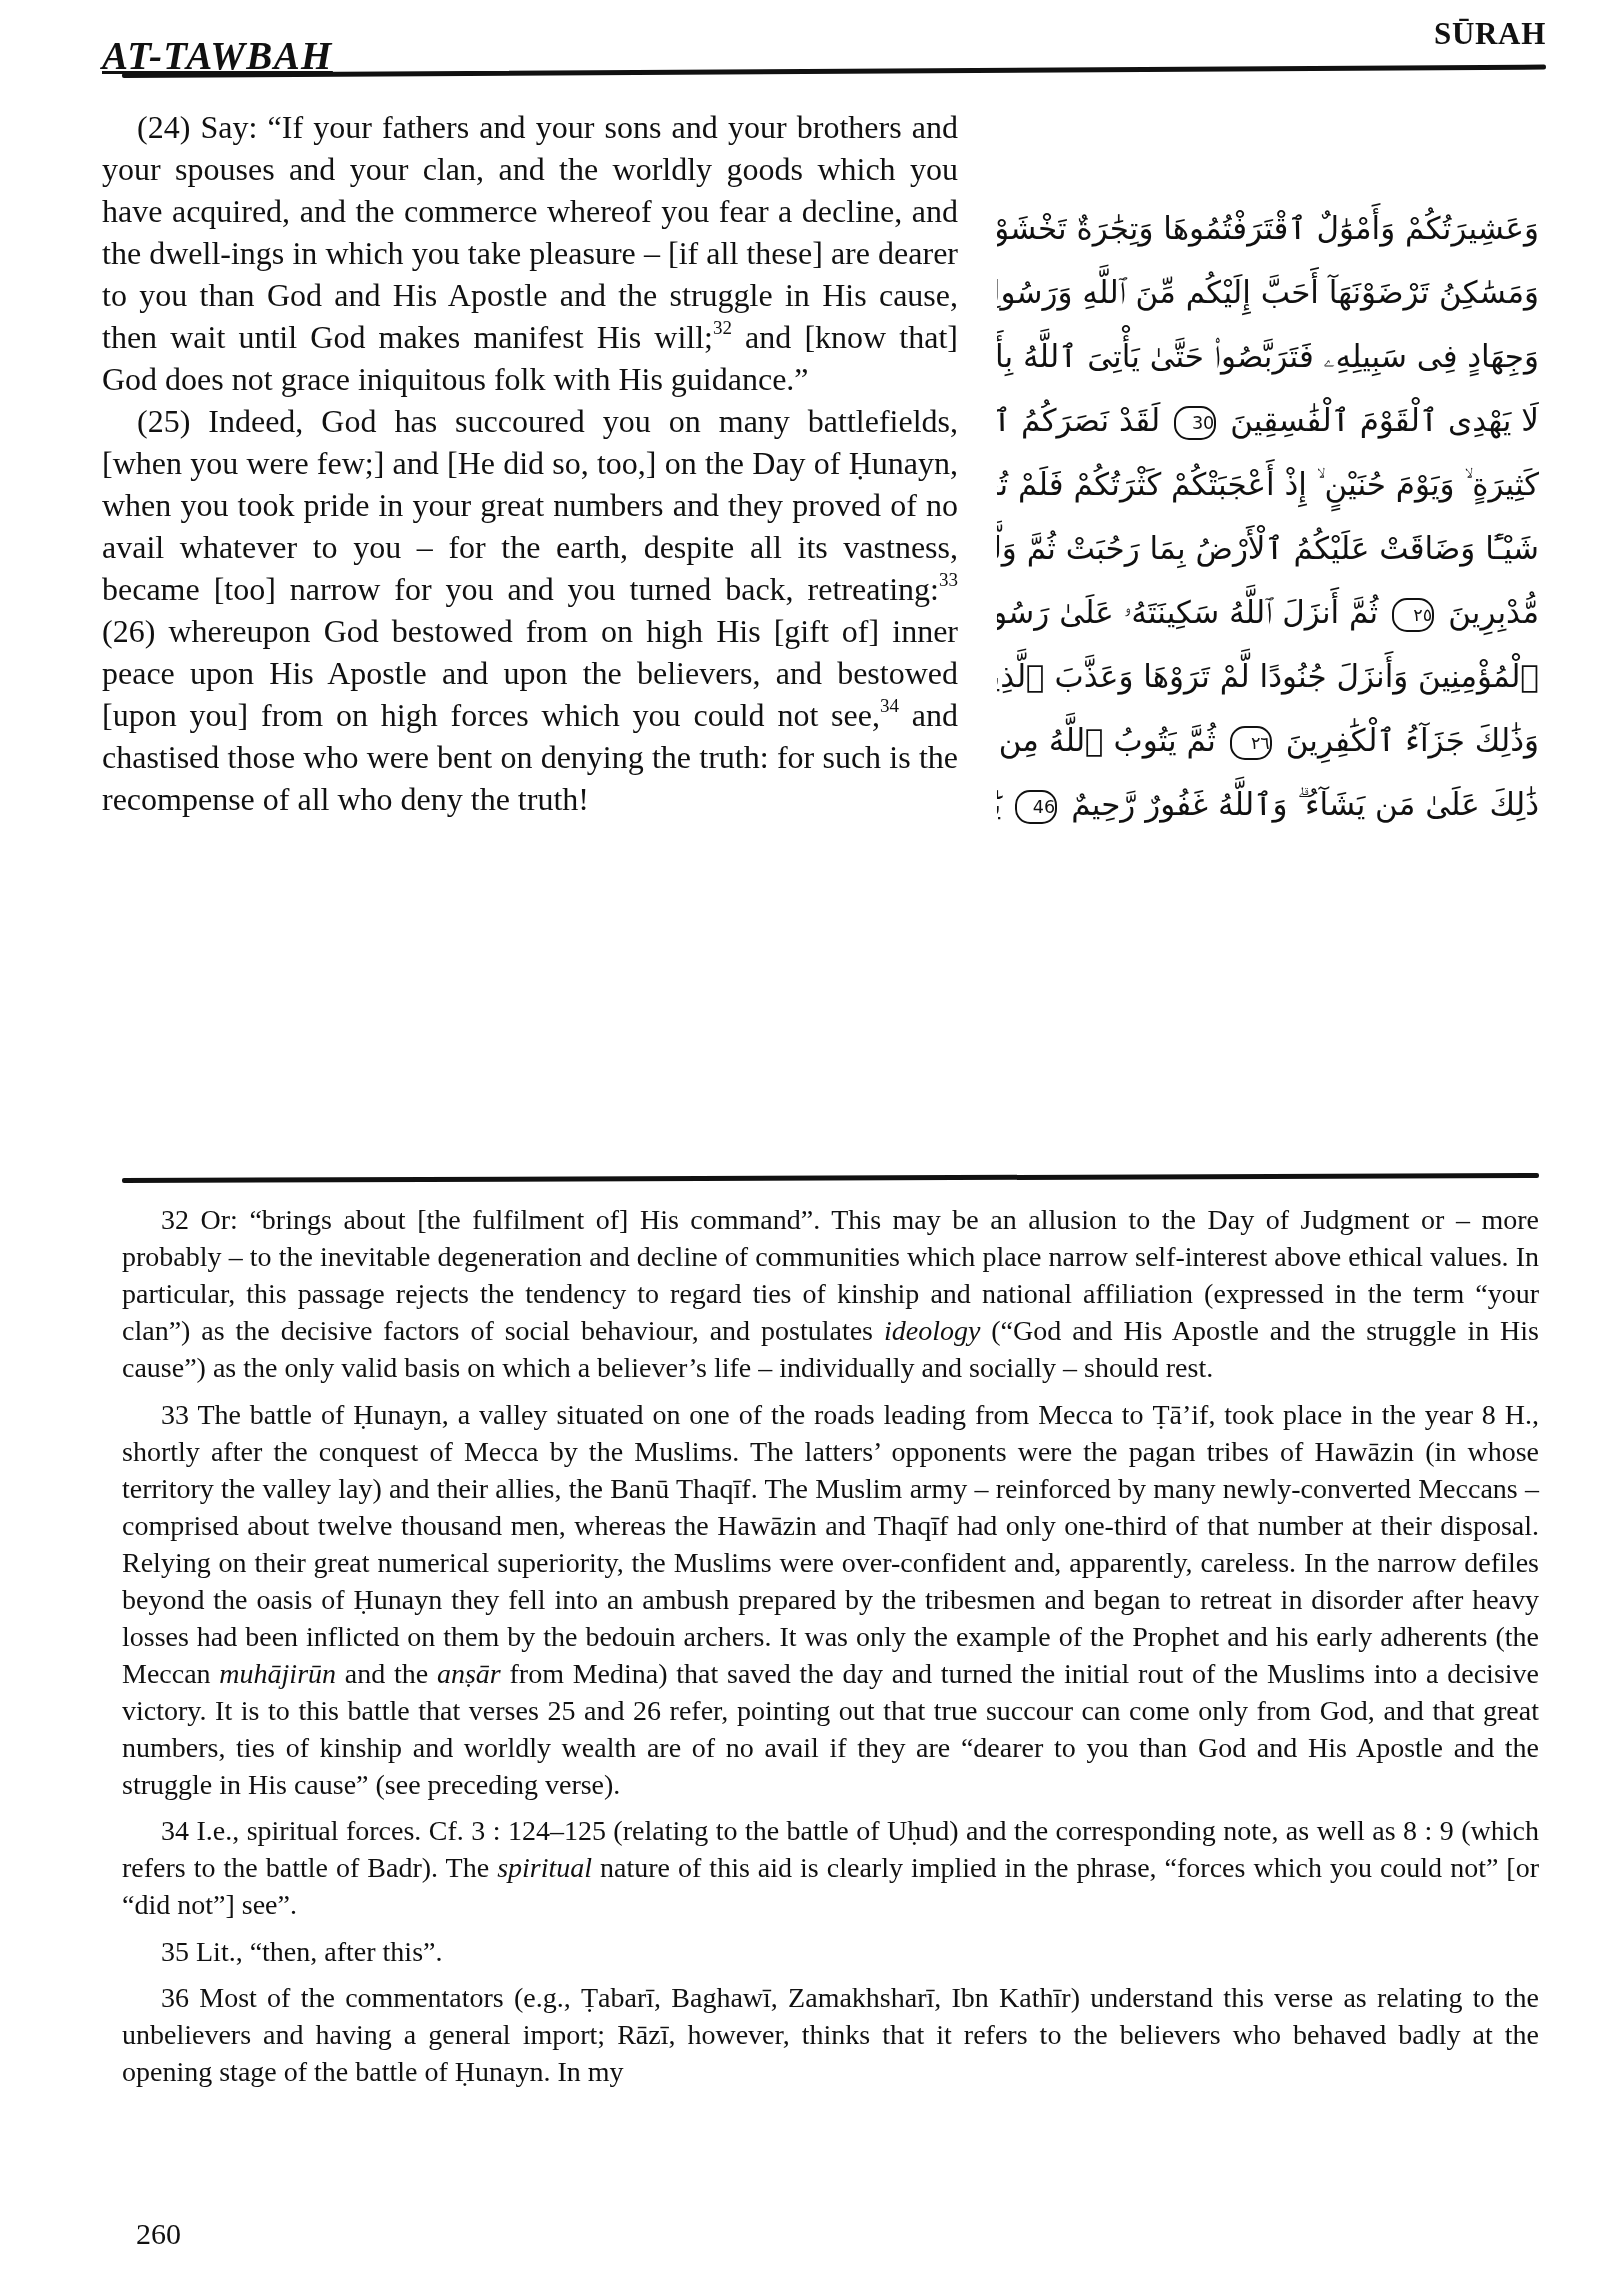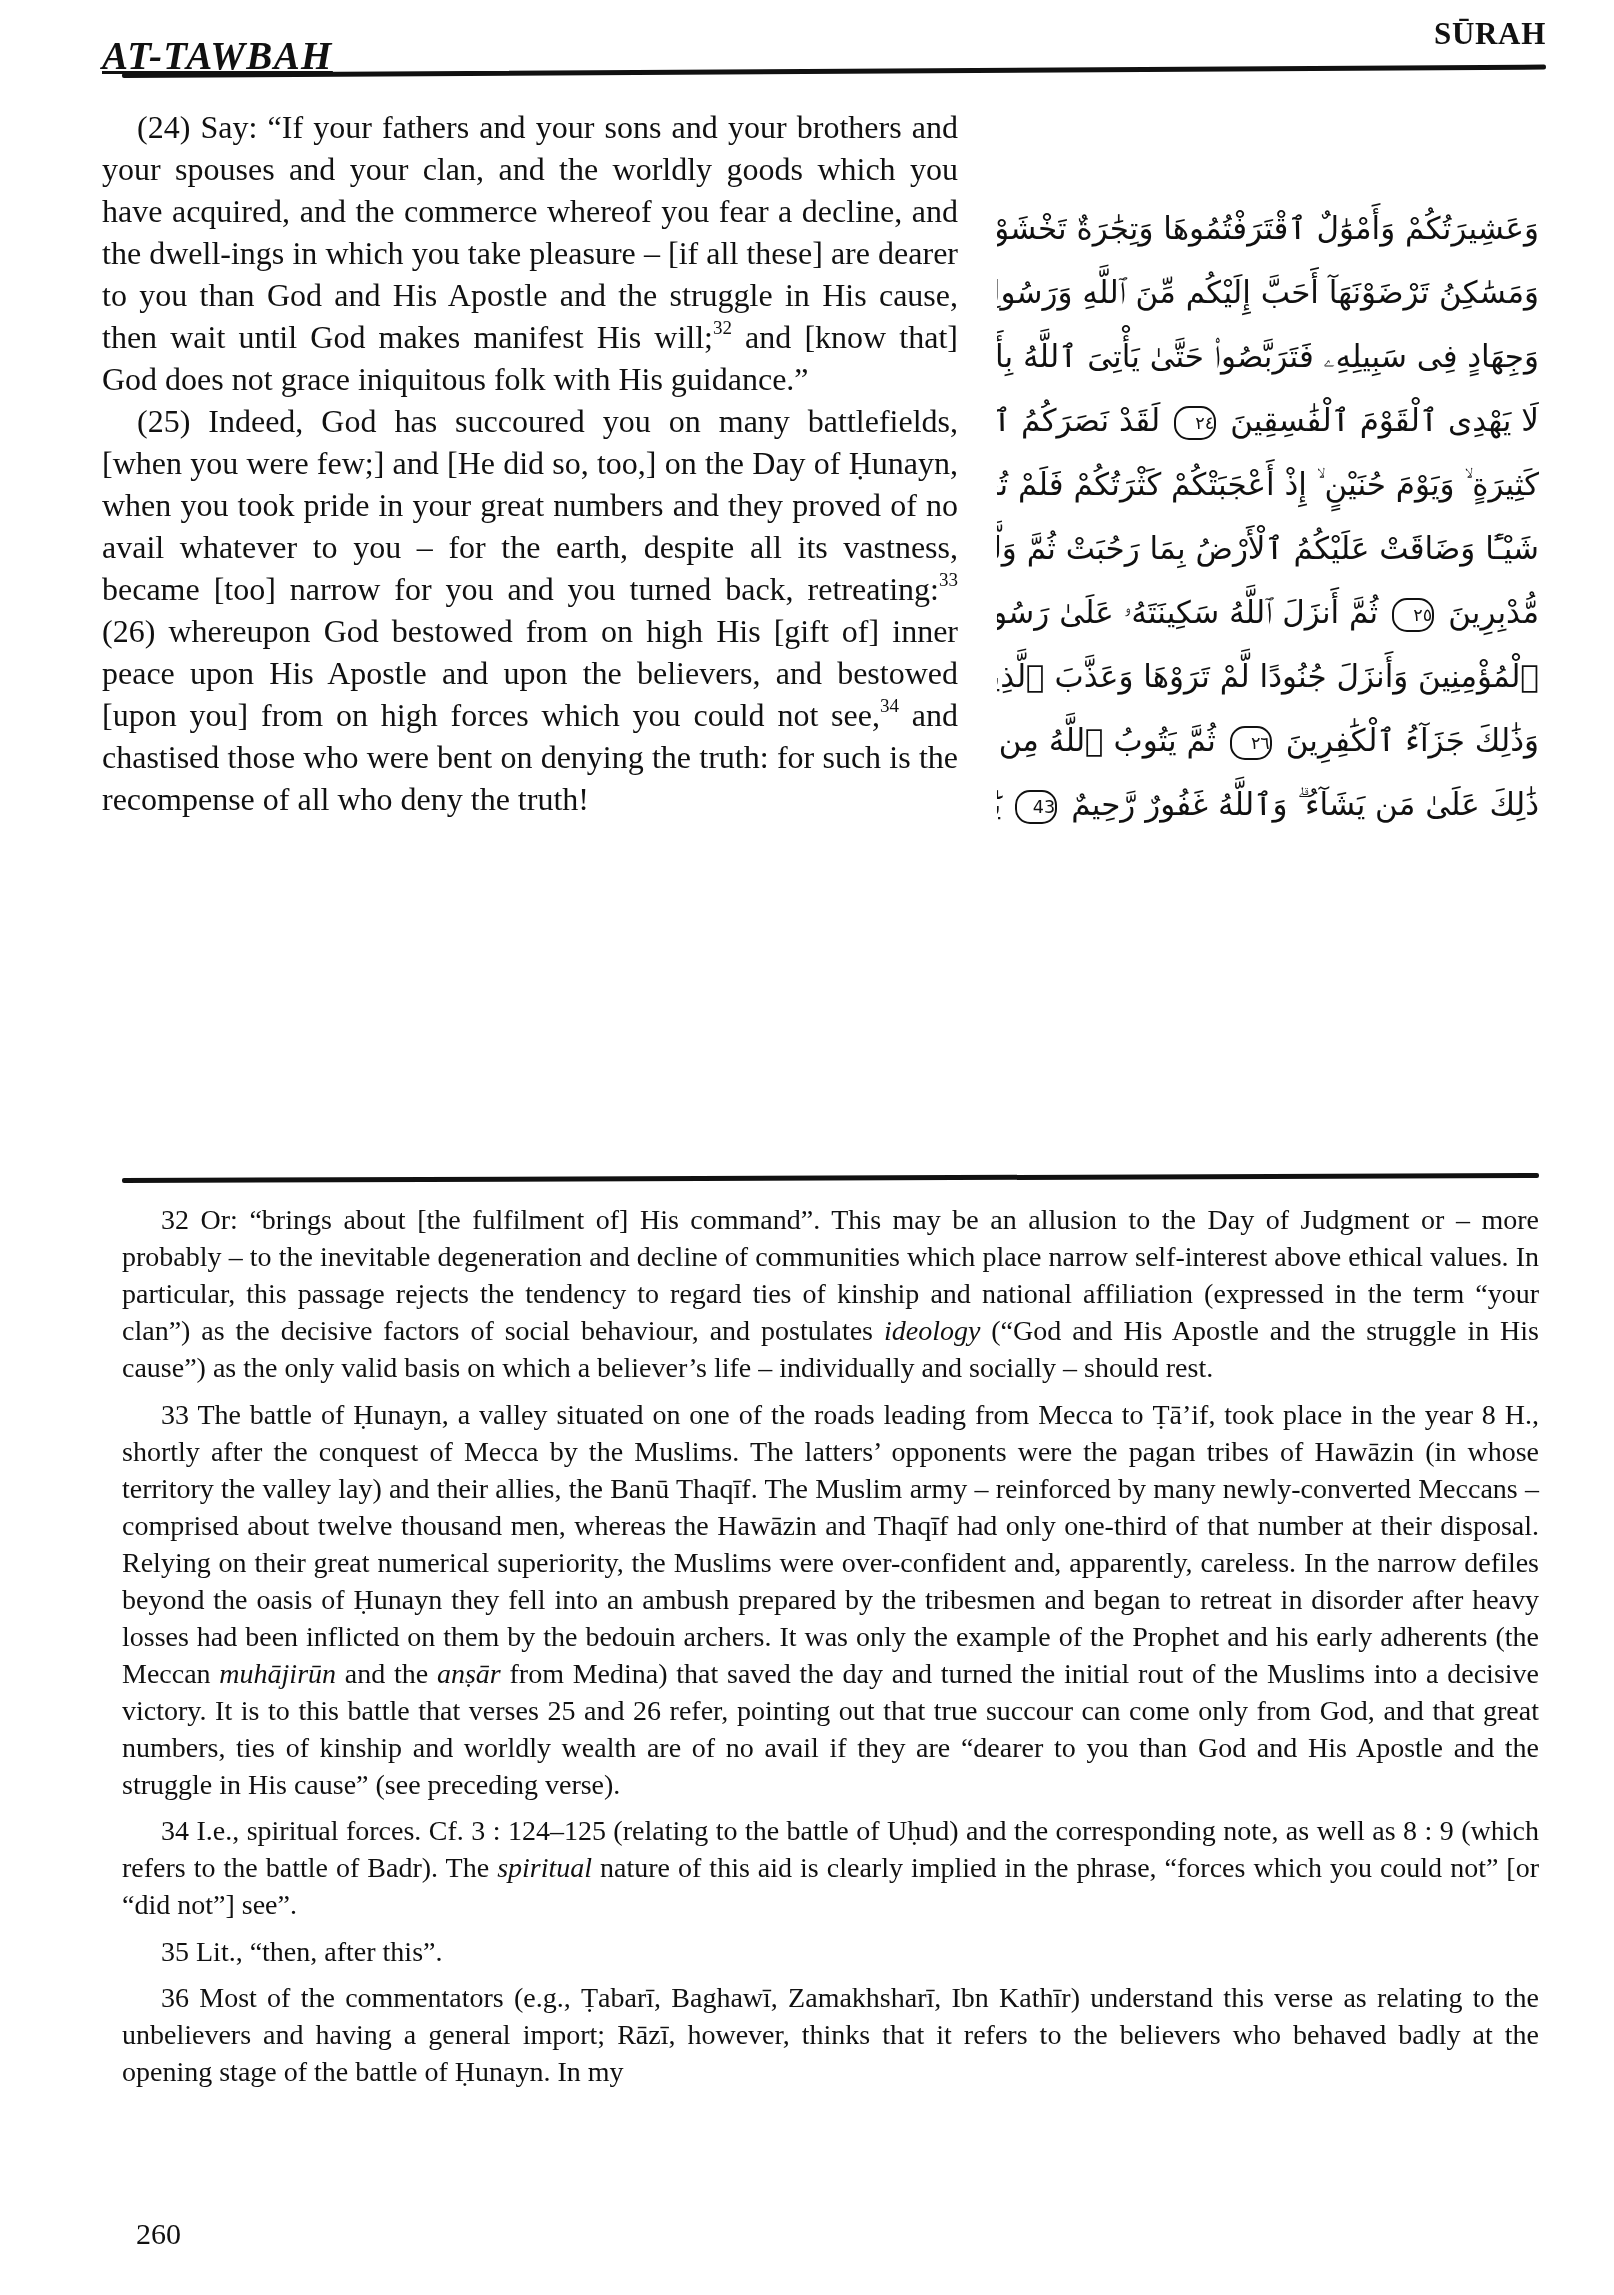--- a/index.html
+++ b/index.html
@@ -39,27 +39,27 @@
 <section class="main">
   <div class="english-col">
     <p>(24) Say: “If your fathers and your sons and your brothers and your spouses and your clan, and the worldly goods which you have acquired, and the commerce whereof you fear a decline, and the dwell-­ings in which you take pleasure – [if all these] are dearer to you than God and His Apostle and the struggle in His cause, then wait until God makes manifest His will;<sup>32</sup> and [know that] God does not grace iniquitous folk with His guidance.”</p>
     <p>(25) Indeed, God has succoured you on many battlefields, [when you were few;] and [He did so, too,] on the Day of Ḥunayn, when you took pride in your great numbers and they proved of no avail whatever to you – for the earth, despite all its vast­ness, became [too] narrow for you and you turned back, retreating:<sup>33</sup> (26) whereupon God bestowed from on high His [gift of] inner peace upon His Apostle and upon the believers, and bestowed [upon you] from on high forces which you could not see,<sup>34</sup> and chastised those who were bent on denying the truth: for such is the recompense of all who deny the truth!</p>
   </div>
 
   <div class="arabic-col" lang="ar">
     <div class="arabic-line">وَعَشِيرَتُكُمْ وَأَمْوَٰلٌ ٱقْتَرَفْتُمُوهَا وَتِجَٰرَةٌ تَخْشَوْنَ كَسَادَهَا</div>
     <div class="arabic-line">وَمَسَٰكِنُ تَرْضَوْنَهَآ أَحَبَّ إِلَيْكُم مِّنَ ٱللَّهِ وَرَسُولِهِۦ</div>
     <div class="arabic-line">وَجِهَادٍ فِى سَبِيلِهِۦ فَتَرَبَّصُوا۟ حَتَّىٰ يَأْتِىَ ٱللَّهُ بِأَمْرِهِۦ ۗ وَٱللَّهُ</div>
-    <div class="arabic-line">لَا يَهْدِى ٱلْقَوْمَ ٱلْفَٰسِقِينَ <span class="verse-marker">٢٤</span> لَقَدْ نَصَرَكُمُ ٱللَّهُ فِى مَوَاطِنَ</div>
+    <div class="arabic-line">لَا يَهْدِى ٱلْقَوْمَ ٱلْفَٰسِقِينَ <span class="verse-marker">30</span> لَقَدْ نَصَرَكُمُ ٱللَّهُ فِى مَوَاطِنَ</div>
     <div class="arabic-line">كَثِيرَةٍ ۙ وَيَوْمَ حُنَيْنٍ ۙ إِذْ أَعْجَبَتْكُمْ كَثْرَتُكُمْ فَلَمْ تُغْنِ عَنكُمْ</div>
     <div class="arabic-line">شَيْـًٔا وَضَاقَتْ عَلَيْكُمُ ٱلْأَرْضُ بِمَا رَحُبَتْ ثُمَّ وَلَّيْتُم</div>
     <div class="arabic-line">مُّدْبِرِينَ <span class="verse-marker">٢٥</span> ثُمَّ أَنزَلَ ٱللَّهُ سَكِينَتَهُۥ عَلَىٰ رَسُولِهِۦ وَعَلَى</div>
     <div class="arabic-line">ٱلْمُؤْمِنِينَ وَأَنزَلَ جُنُودًا لَّمْ تَرَوْهَا وَعَذَّبَ ٱلَّذِينَ كَفَرُوا۟ ۚ</div>
     <div class="arabic-line">وَذَٰلِكَ جَزَآءُ ٱلْكَٰفِرِينَ <span class="verse-marker">٢٦</span> ثُمَّ يَتُوبُ ٱللَّهُ مِنۢ بَعْدِ</div>
-    <div class="arabic-line">ذَٰلِكَ عَلَىٰ مَن يَشَآءُ ۗ وَٱللَّهُ غَفُورٌ رَّحِيمٌ <span class="verse-marker">43</span> يَٰٓأَيُّهَا ٱلَّذِينَ</div>
+    <div class="arabic-line">ذَٰلِكَ عَلَىٰ مَن يَشَآءُ ۗ وَٱللَّهُ غَفُورٌ رَّحِيمٌ <span class="verse-marker">46</span> يَٰٓأَيُّهَا ٱلَّذِينَ</div>
   </div>
 </section>
 
 <div class="fn-rule"></div>
 
 <section class="footnotes">
   <p>32 Or: “brings about [the fulfilment of] His command”. This may be an allusion to the Day of Judgment or – more probably – to the inevitable degeneration and decline of communities which place narrow self-interest above ethical values. In particular, this passage rejects the tendency to regard ties of kinship and national affiliation (expressed in the term “your clan”) as the decisive factors of social behaviour, and postulates <em>ideology</em> (“God and His Apostle and the struggle in His cause”) as the only valid basis on which a believer’s life – individually and socially – should rest.</p>
   <p>33 The battle of Ḥunayn, a valley situated on one of the roads leading from Mecca to Ṭā’if, took place in the year 8 H., shortly after the conquest of Mecca by the Muslims. The latters’ opponents were the pagan tribes of Hawāzin (in whose territory the valley lay) and their allies, the Banū Thaqīf. The Muslim army – reinforced by many newly-converted Meccans – comprised about twelve thousand men, whereas the Hawāzin and Thaqīf had only one-third of that number at their disposal. Relying on their great numerical superiority, the Muslims were over-confident and, apparently, careless. In the narrow defiles beyond the oasis of Ḥunayn they fell into an ambush prepared by the tribesmen and began to retreat in disorder after heavy losses had been inflicted on them by the bedouin archers. It was only the example of the Prophet and his early adherents (the Meccan <em>muhājirūn</em> and the <em>anṣār</em> from Medina) that saved the day and turned the initial rout of the Muslims into a decisive victory. It is to this battle that verses 25 and 26 refer, pointing out that true succour can come only from God, and that great numbers, ties of kinship and worldly wealth are of no avail if they are “dearer to you than God and His Apostle and the struggle in His cause” (see preceding verse).</p>
   <p>34 I.e., spiritual forces. Cf. 3 : 124–125 (relating to the battle of Uḥud) and the corresponding note, as well as 8 : 9 (which refers to the battle of Badr). The <em>spiritual</em> nature of this aid is clearly implied in the phrase, “forces which you could not” [or “did not”] see”.</p>
   <p>35 Lit., “then, after this”.</p>

